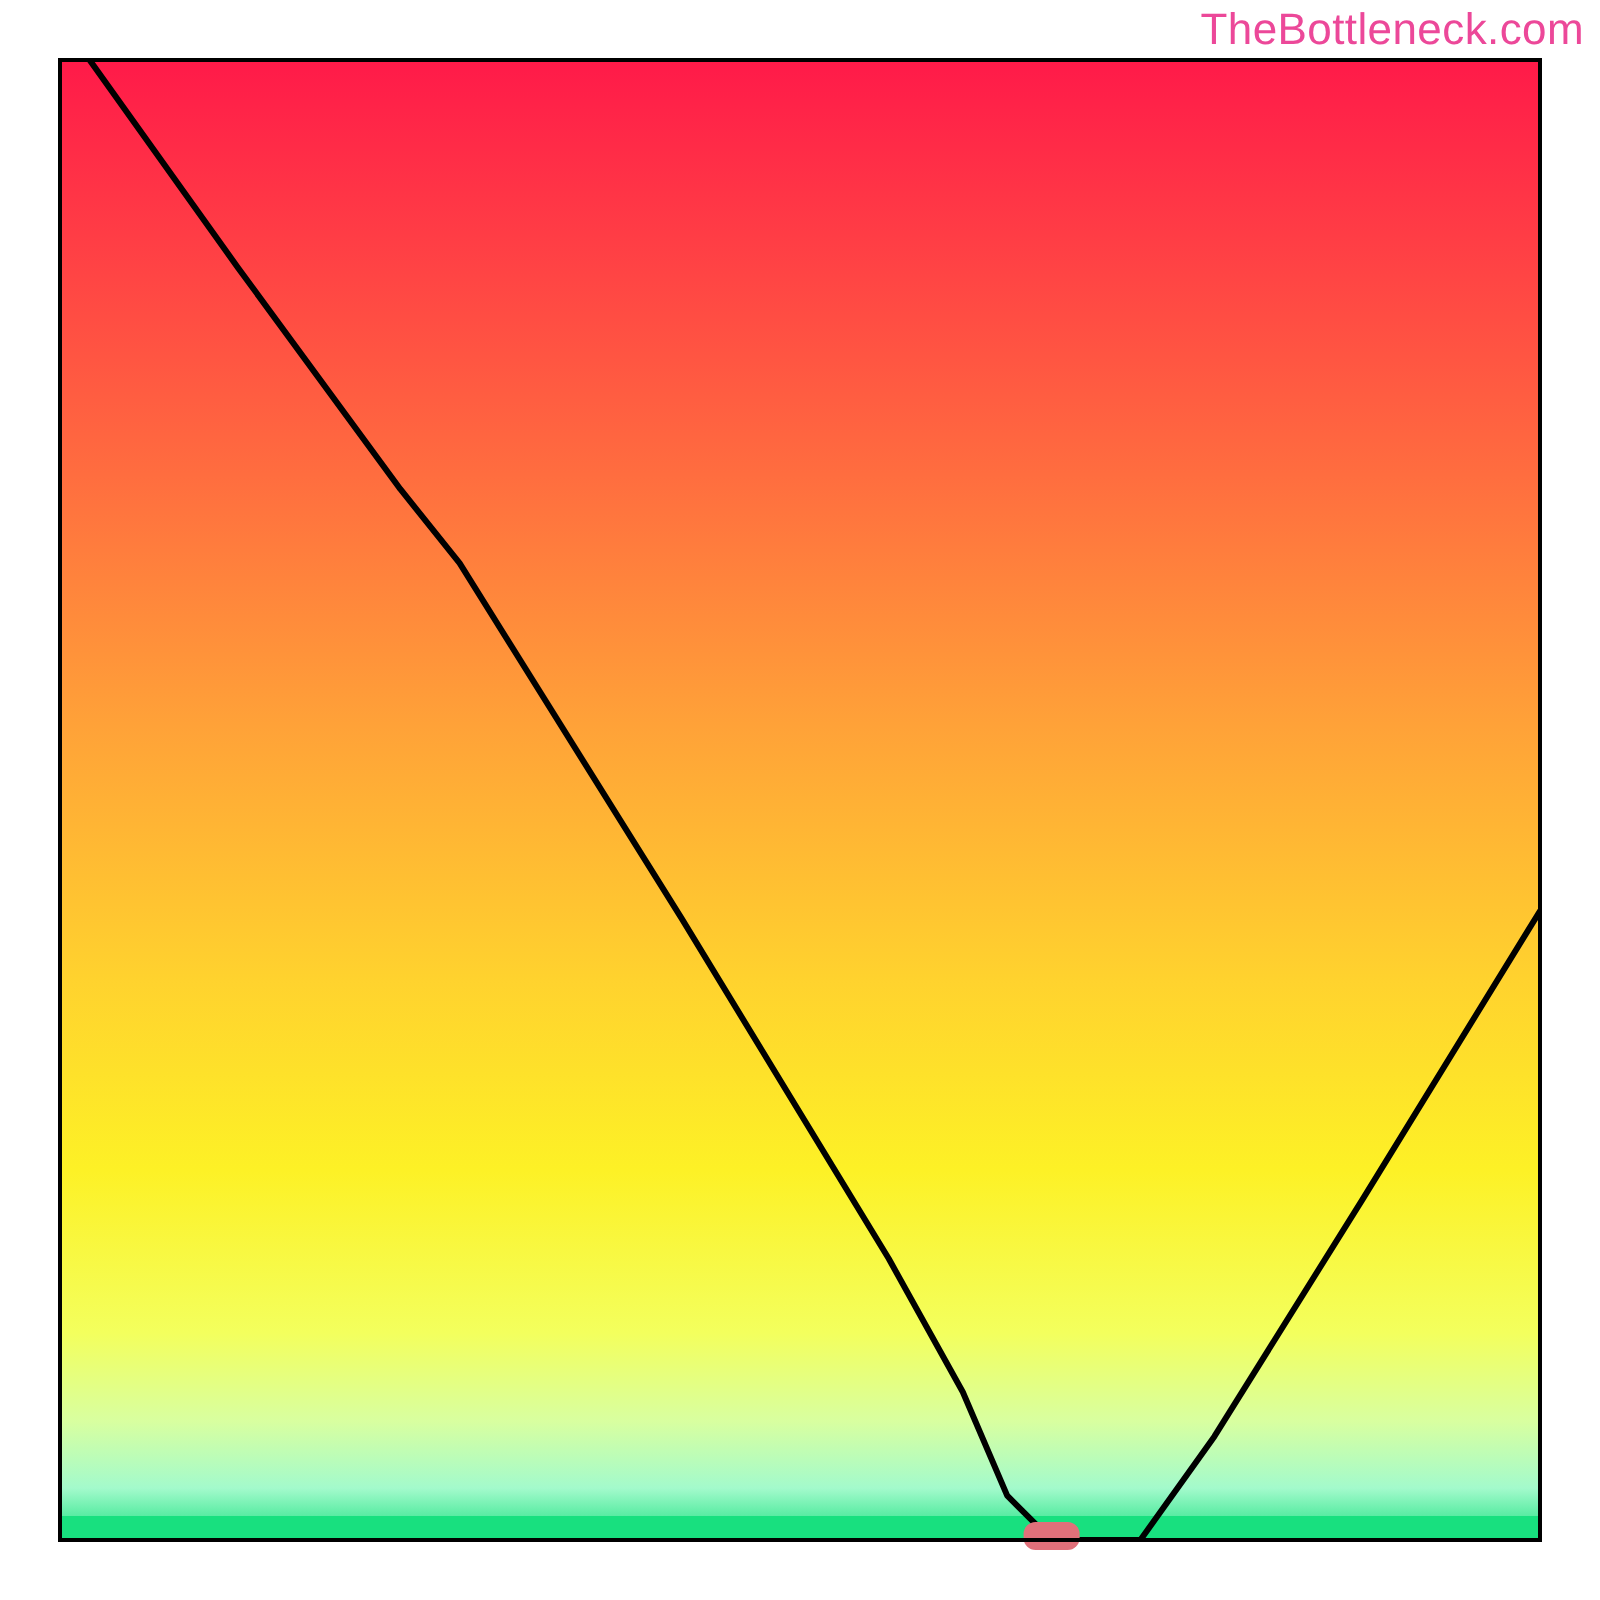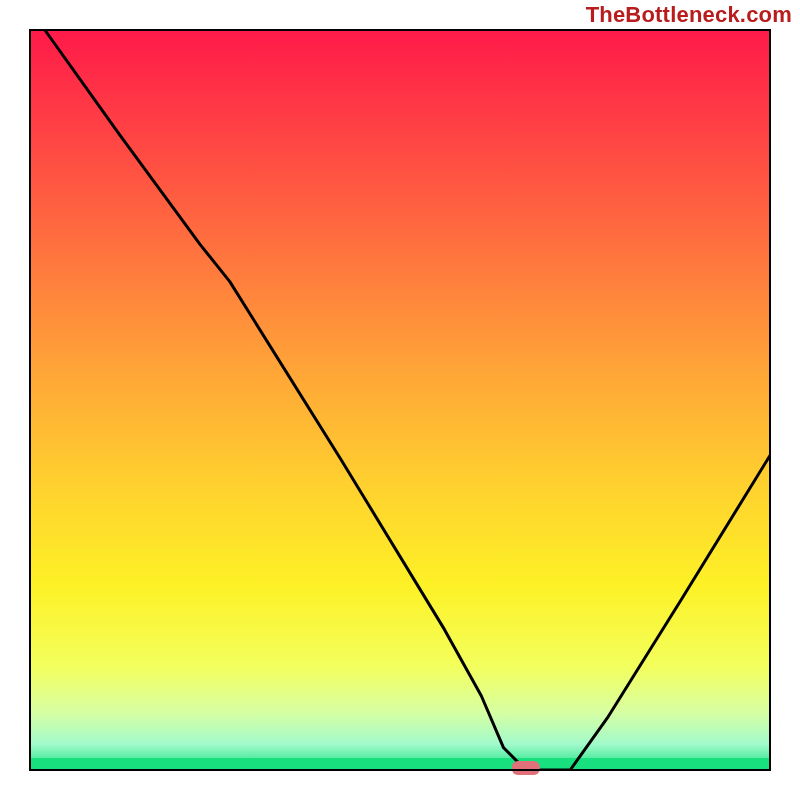--- a/index.html
+++ b/index.html
@@ -14,22 +14,22 @@
   .stage {
     position: relative;
     width: 800px;
     height: 800px;
   }
   .watermark {
     position: absolute;
     top: 2px;
     right: 8px;
     font-size: 22px;
-    font-weight: 700;
-    color: #b91c1c;
+    font-weight: 400;
+    color: #ec4899;
     letter-spacing: 0.2px;
     user-select: none;
   }
   svg.plot {
     position: absolute;
     left: 0;
     top: 0;
     width: 800px;
     height: 800px;
     display: block;

